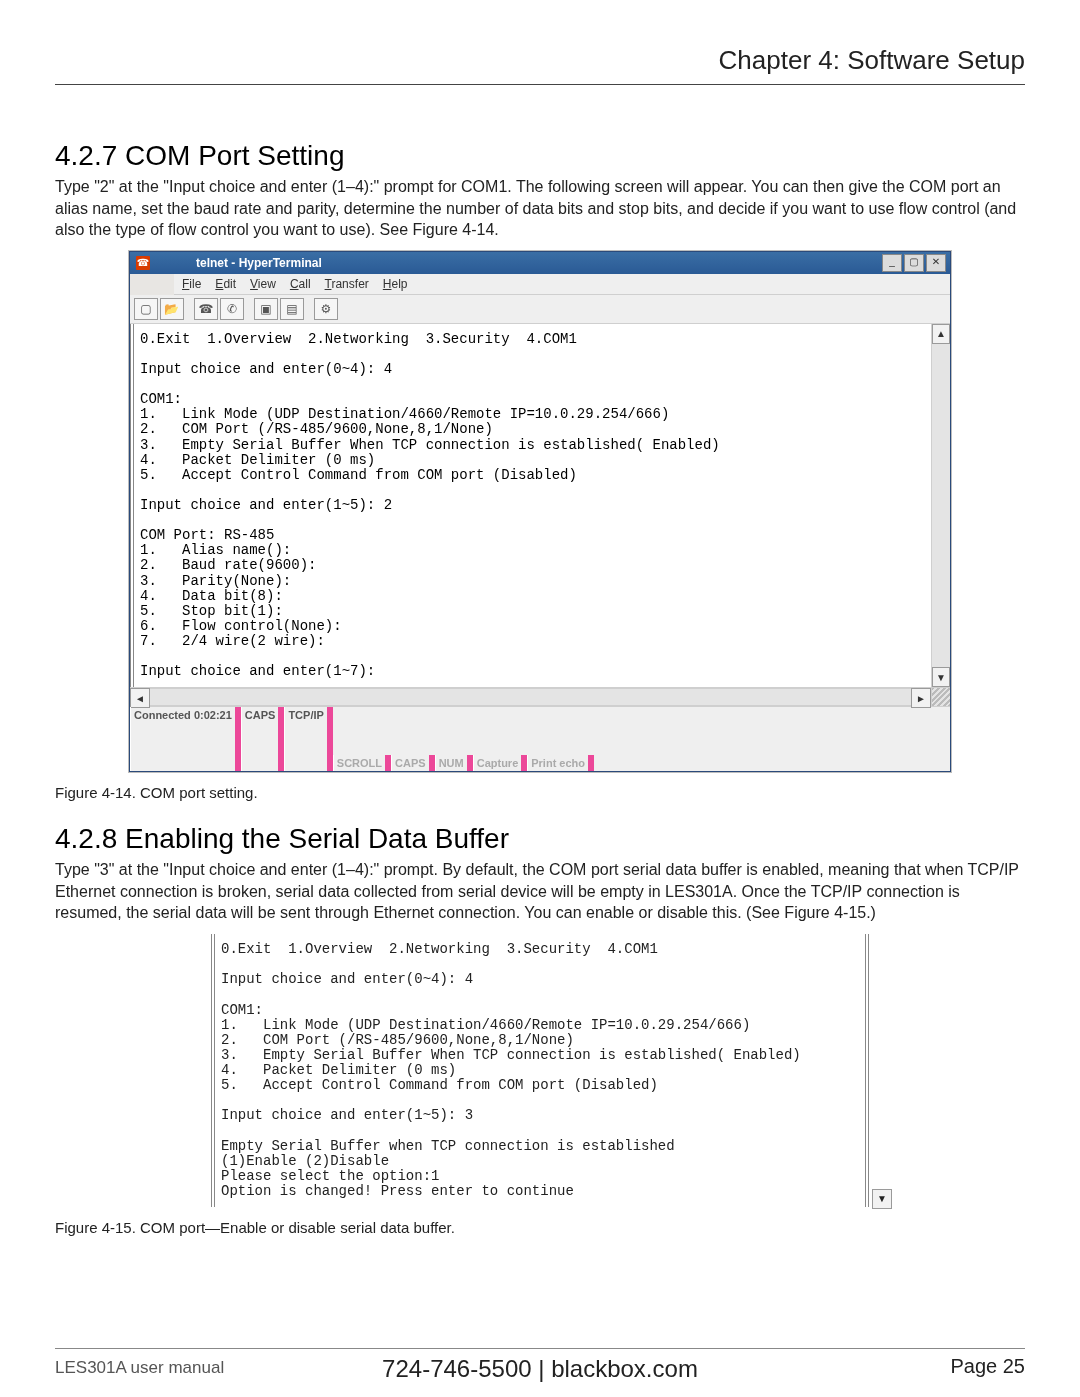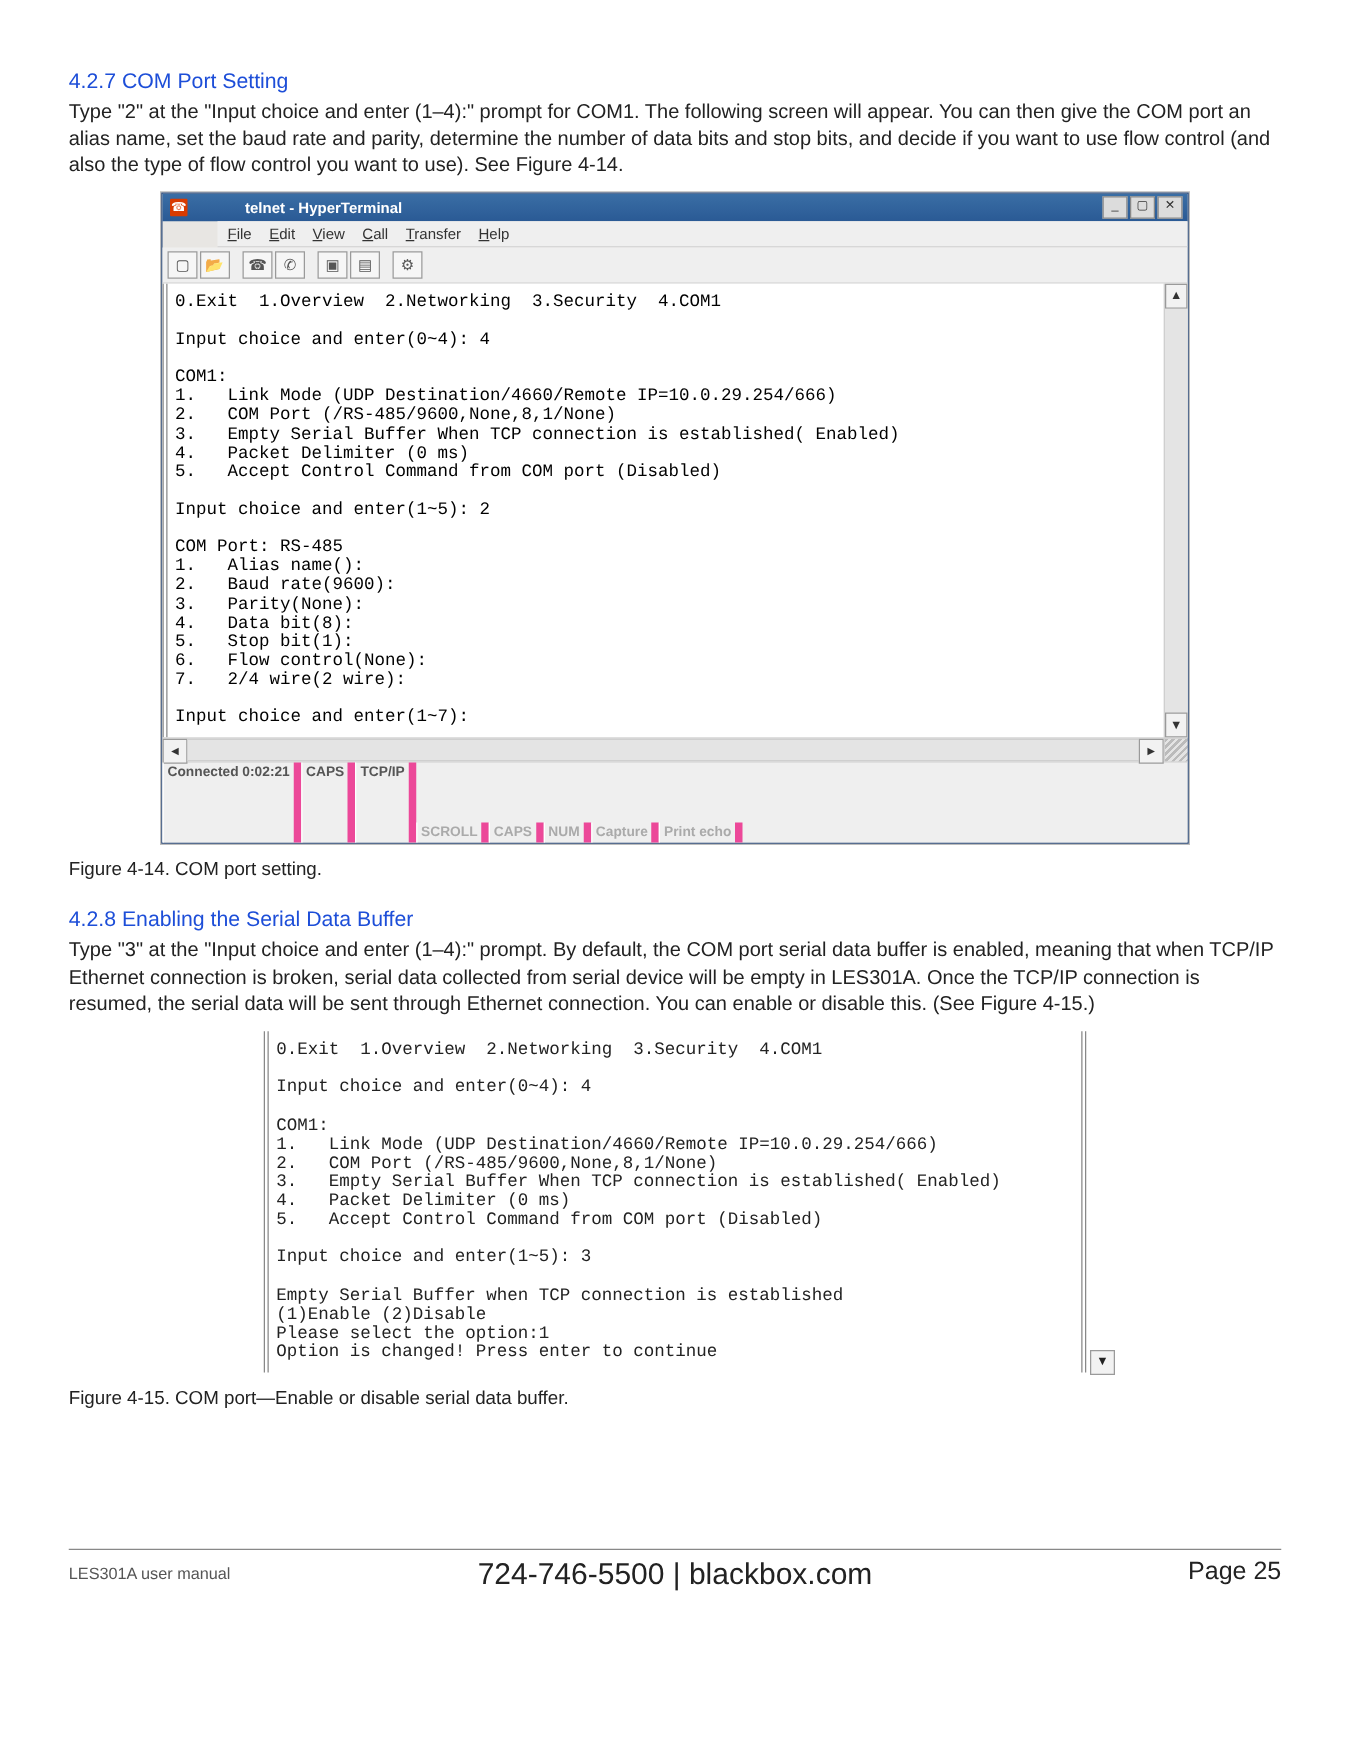--- a/index.html
+++ b/index.html
@@ -20,22 +20,22 @@
   .chapter-title {
     text-align: right;
     font-size: 26px;
     font-weight: 300;
     color: #222;
     border-bottom: 1px solid #444;
     padding-bottom: 8px;
     margin-bottom: 55px;
   }
   .section-heading {
-    color: #1d4ed8;
-    font-size: 17px;
+    color: #000000;
+    font-size: 28px;
     font-weight: 400;
     margin: 10px 0 4px 0;
   }
   .body-text {
     font-size: 16px;
     line-height: 1.35;
     color: #222;
     margin: 0 0 10px 0;
     font-weight: 300;
   }
@@ -208,40 +208,41 @@
     border-top: 1px solid #888;
     margin-top: 30px;
   }
   .footer {
     display: flex;
     align-items: baseline;
     justify-content: space-between;
     padding-top: 6px;
   }
   .footer .left {
-    font-size: 13px;
+    font-size: 17px;
     color: #555;
   }
   .footer .center {
     position: absolute;
     left: 0; right: 0;
     text-align: center;
     font-size: 24px;
     font-weight: 400;
   }
   .footer .right {
     font-size: 20px;
     font-weight: 300;
   }
 </style>
 </head>
 <body>
 
 <div class="page">
 
+  <div class="chapter-title">Chapter 4: Software Setup</div>
 
   <div class="section-heading">4.2.7 COM Port Setting</div>
   <p class="body-text">Type "2" at the "Input choice and enter (1–4):" prompt for COM1. The following screen will appear. You can then give the COM port an alias name, set the baud rate and parity, determine the number of data bits and stop bits, and decide if you want to use flow control (and also the type of flow control you want to use). See Figure 4-14.</p>
 
   <div class="ht-window">
     <div class="ht-titlebar">
       <span class="ht-icon">☎</span>
       <span class="ht-title-text">telnet - HyperTerminal</span>
       <div class="ht-winbtns">
         <div class="ht-winbtn">_</div>

